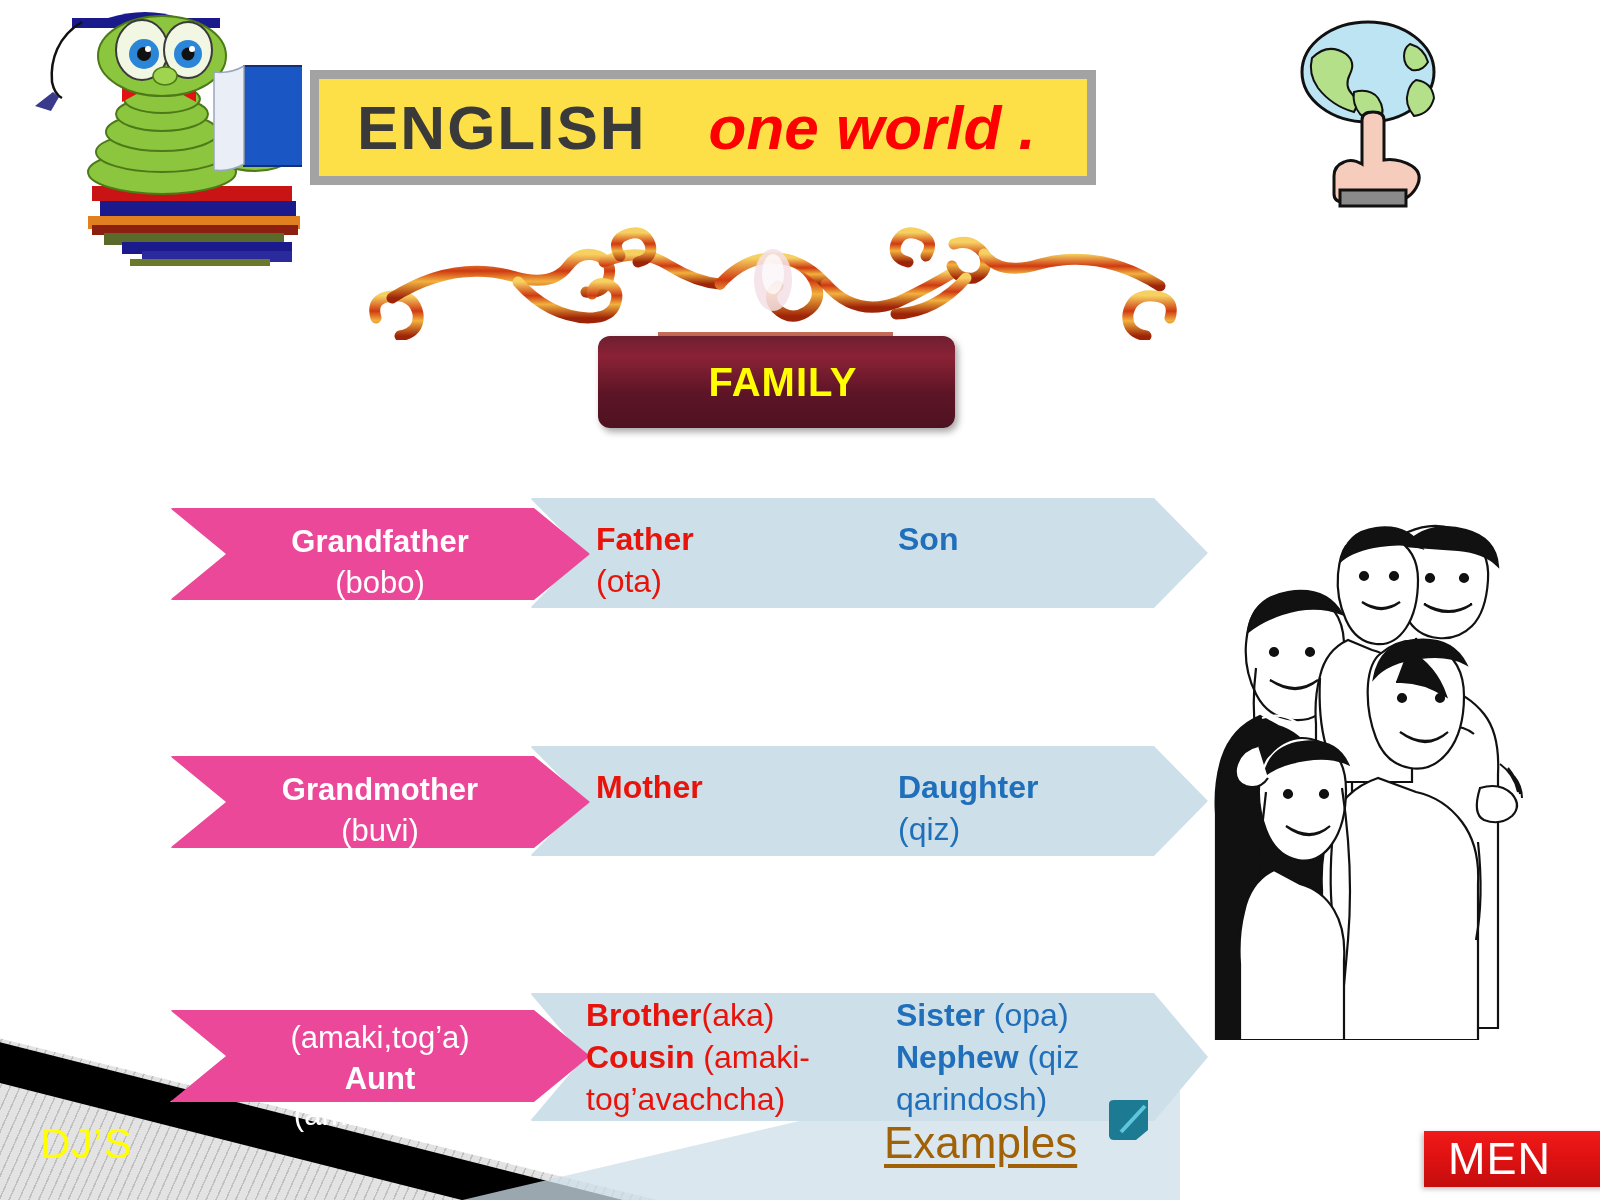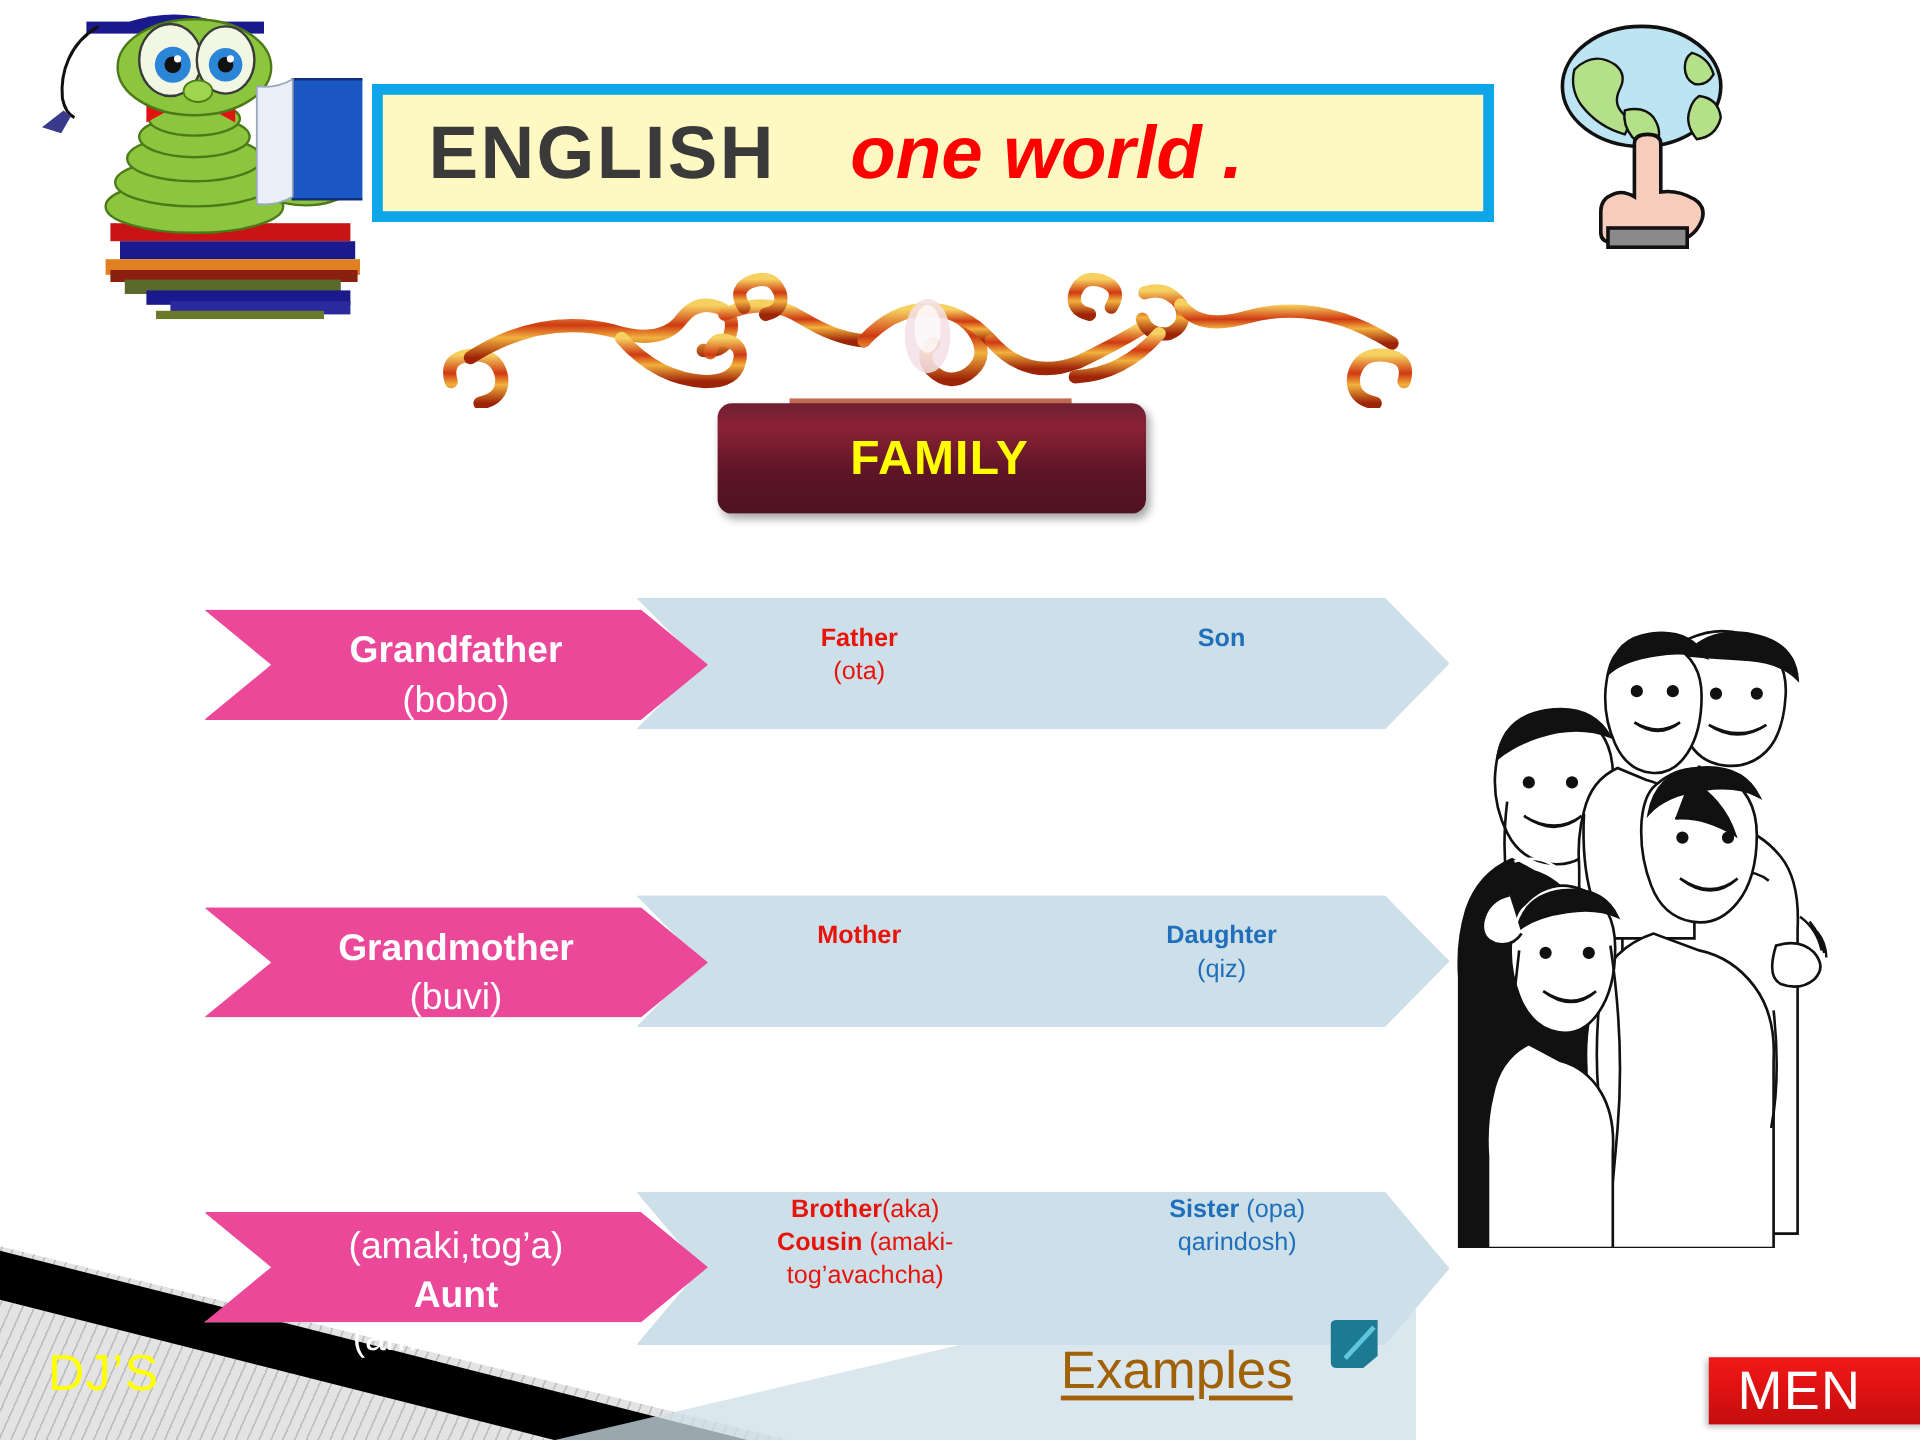--- a/index.html
+++ b/index.html
@@ -27,23 +27,23 @@
     clip-path:polygon(0% 33%, 100% 100%, 100% 112%, 0% 45%);
   }
   .corner-pale{
     position:absolute;left:420px;bottom:-10px;width:760px;height:190px;
     background:#cddfe8;opacity:.75;
     clip-path:polygon(0% 100%, 100% 6%, 100% 100%);
   }
 
   
   .title-plaque{
-    position:absolute;left:310px;top:70px;width:935px;height:115px;
-    background:#fef9c3;
-    border:9px solid #0ea5e9;
+    position:absolute;left:310px;top:70px;width:786px;height:115px;
+    background:#fde047;
+    border:9px solid #a3a3a3;
     box-sizing:border-box;
     display:flex;align-items:center;
   }
   .t-english{
     font-size:62px;font-weight:bold;color:#3a3a3a;letter-spacing:2px;
     margin-left:38px;line-height:1;
   }
   .t-oneworld{
     font-size:62px;font-weight:bold;font-style:italic;color:#ff0000;
     margin-left:62px;line-height:1;
@@ -84,21 +84,21 @@
     clip-path:polygon(0 0, calc(100% - 56px) 0, 100% 50%, calc(100% - 56px) 100%, 0 100%, 56px 50%);
     box-shadow:0 0 0 6px #ffffff;
     border-radius:3px;
   }
   .teal-text{
     position:absolute;width:100%;text-align:center;color:#ffffff;
     font-size:31px;line-height:1.32;
   }
   .teal-text b{font-weight:bold;}
   .cell{
-    position:absolute;text-align:center;font-size:21px;line-height:1.32;
+    position:absolute;text-align:left;font-size:32px;line-height:1.32;
   }
   .cell .hd{font-weight:bold;}
   .red{color:#e8140c;}
   .blue{color:#1f6fbb;}
 
   
   .famphoto{position:absolute;left:1212px;top:492px;width:330px;height:548px;}
 
   
   .djs{
@@ -279,20 +279,23 @@
       <div>
         <span class="hd red">Cousin</span><span class="red"> (amaki-</span>
       </div>
       <div class="red">tog’avachcha)</div>
     </div>
 
     <div class="cell" style="left:896px;top:994px;width:270px;">
       <div>
         <span class="hd blue">Sister</span><span class="blue"> (opa)</span>
       </div>
+      <div>
+        <span class="hd blue">Nephew</span><span class="blue"> (qiz</span>
+      </div>
       <div class="blue">qarindosh)</div>
     </div>
   </div>
 
   <svg class="famphoto" viewBox="0 0 330 548">
     <rect x="0" y="0" width="330" height="548" fill="#ffffff"></rect>
     <g stroke="#111" stroke-width="2.2" fill="#fff">
 
       <path d="M196 40 q32 -14 60 4 q22 14 20 44 q-2 32 -16 46 q-14 14 -34 12 q-22 -2 -32 -22 q-10 -20 -8 -48 q2 -26 10 -36 z"></path>
       <path d="M192 54 q24 -26 62 -16 q30 8 32 36 q-14 -14 -40 -16 q-30 -2 -54 -4 z" fill="#111"></path>

